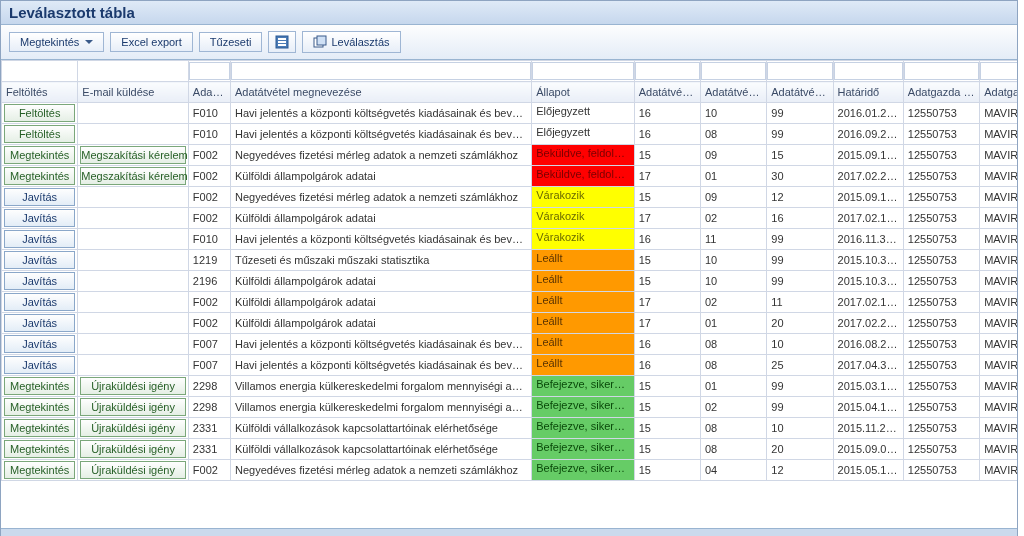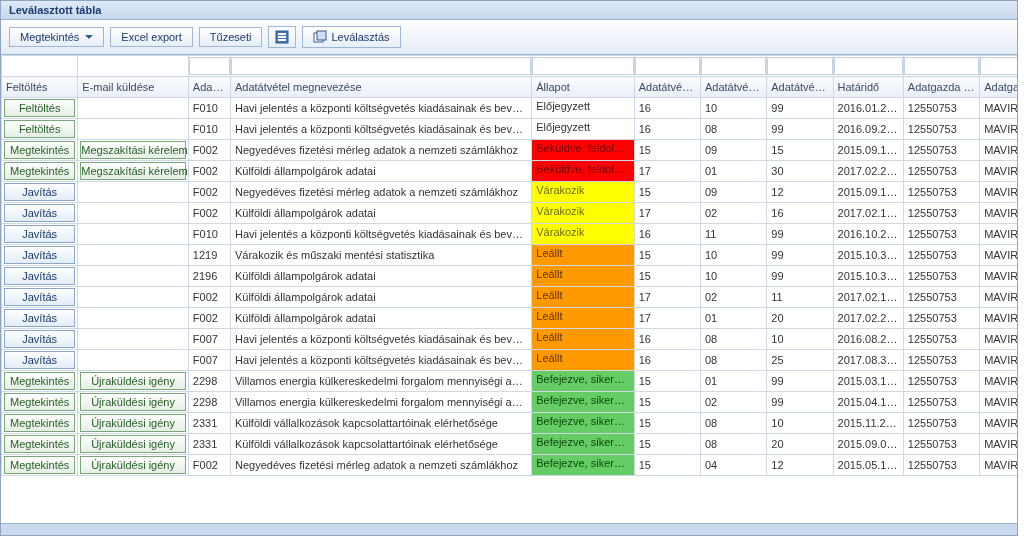--- a/index.html
+++ b/index.html
@@ -1,18 +1,18 @@
 <!DOCTYPE html>
 <html><head>
 <meta charset="utf-8">
 <style>
   * { box-sizing: border-box; }
   html, body { margin:0; padding:0; font-family: Tahoma, Arial, sans-serif; font-size:11px; color:#333; background:#fff; }
   .panel { width:1018px; border:1px solid #8ea4c1; background:#cbdaed; }
-  .panel-header { padding:3px 8px; color:#1b3a6d; font-weight:bold; font-size:11px; background:linear-gradient(#dfeaf7,#c6d7ed); border-bottom:1px solid #99b4d1; }
+  .panel-header { padding:3px 8px; color:#1b3a6d; font-weight:bold; font-size:15px; background:linear-gradient(#dfeaf7,#c6d7ed); border-bottom:1px solid #99b4d1; }
   .toolbar { background:linear-gradient(#fdfdfe,#e4ecf7); border-bottom:1px solid #99b4d1; padding:6px 8px; display:flex; gap:6px; align-items:center; }
   .tbtn { display:inline-flex; align-items:center; gap:4px; background:linear-gradient(#fff,#e7eef8); border:1px solid #9fb6d4; color:#1b3a6d; padding:3px 10px; font-size:11px; cursor:pointer; }
   .tbtn.icon-only { padding:3px 6px; }
   .tbtn svg { display:block; }
   .triangle-down { width:0;height:0;border-left:4px solid transparent;border-right:4px solid transparent;border-top:4px solid #3a5a8a; margin-left:2px;}
   .grid-wrap { background:#fff; height:468px; overflow:auto; }
   table { border-collapse:collapse; table-layout:fixed; width:1160px; }
   th, td { border:1px solid #d0d7e5; padding:0; height:21px; vertical-align:middle; overflow:hidden; white-space:nowrap; text-overflow:ellipsis;}
   thead th { background:linear-gradient(#fafcfe,#e9eef7); color:#3a4a66; font-weight:normal; text-align:left; padding:2px 4px; position:sticky; }
   thead tr.filter th { background:#fff; padding:0; }
@@ -324,39 +324,39 @@
             <td>
               <span class="cell">16</span>
             </td>
             <td>
               <span class="cell">11</span>
             </td>
             <td>
               <span class="cell">99</span>
             </td>
             <td>
-              <span class="cell">2016.10.2…</span>
+              <span class="cell">2016.11.3…</span>
             </td>
             <td>
               <span class="cell">12550753</span>
             </td>
             <td>
               <span class="cell">MAVIR Magyar Villamosener</span>
             </td>
           </tr>
           <tr>
             <td>
               <span class="act-btn alt">Javítás</span>
             </td>
             <td></td>
             <td>
               <span class="cell">1219</span>
             </td>
             <td>
-              <span class="cell">Várakozik és műszaki mentési statisztika</span>
+              <span class="cell">Tűzeseti és műszaki műszaki statisztika</span>
             </td>
             <td style="padding:0">
               <span class="state-cell" style="background:#ff9900;color:#5a3300">Leállt</span>
             </td>
             <td>
               <span class="cell">15</span>
             </td>
             <td>
               <span class="cell">10</span>
             </td>
@@ -522,21 +522,21 @@
             <td>
               <span class="cell">16</span>
             </td>
             <td>
               <span class="cell">08</span>
             </td>
             <td>
               <span class="cell">25</span>
             </td>
             <td>
-              <span class="cell">2017.08.3…</span>
+              <span class="cell">2017.04.3…</span>
             </td>
             <td>
               <span class="cell">12550753</span>
             </td>
             <td>
               <span class="cell">MAVIR Magyar Villamosener</span>
             </td>
           </tr>
           <tr>
             <td>

